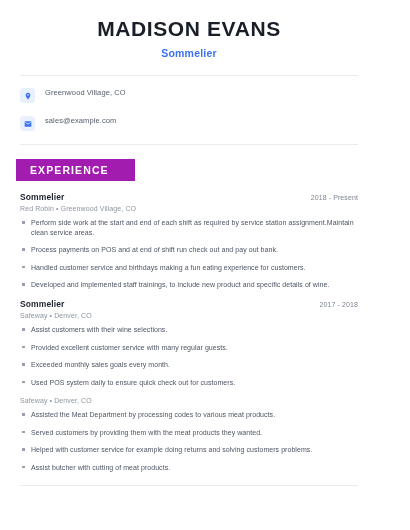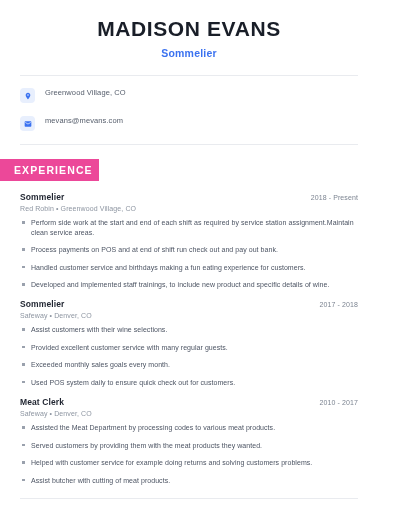--- a/index.html
+++ b/index.html
@@ -77,27 +77,27 @@
   .contact-text {
     font-size: 7.5px;
     color: #555d6b;
     margin-left: 10px;
     letter-spacing: 0.1px;
   }
 
   
   .section-badge {
     display: inline-block;
-    background: #ec4899;
+    background: #a21caf;
     color: #ffffff;
     font-size: 10.5px;
     font-weight: bold;
     letter-spacing: 1.1px;
-    padding: 5px 6px 5px 14px;
-    margin-left: 0;
+    padding: 5px 26px 5px 14px;
+    margin-left: 16px;
   }
   .badge-wrap { padding-left: 0; }
 
   
   .experience {
     padding: 0 20px 0 20px;
   }
   .job { margin-top: 10px; }
   .job:first-child { margin-top: 11px; }
   .job-head {
@@ -171,21 +171,21 @@
       <span class="contact-text">Greenwood Village, CO</span>
     </div>
 
 
     <div class="contact-row">
       <span class="contact-icon">
         <svg width="8" height="8" viewBox="0 0 24 24" fill="#3b72f0">
           <path d="M20 4H4a2 2 0 00-2 2v12a2 2 0 002 2h16a2 2 0 002-2V6a2 2 0 00-2-2zm0 4.2l-8 5-8-5V6l8 5 8-5v2.2z"></path>
         </svg>
       </span>
-      <span class="contact-text">mevans@mevans.com</span>
+      <span class="contact-text">sales@example.com</span>
     </div>
 
   </div>
 
   <div class="divider" style="margin-top:8px;"></div>
 
   <div class="badge-wrap" style="margin-top:14px;">
     <span class="section-badge">EXPERIENCE</span>
   </div>
 
@@ -213,24 +213,20 @@
       <div class="job-company">Safeway • Denver, CO</div>
       <ul class="bullets">
         <li>Assist customers with their wine selections.</li>
         <li>Provided excellent customer service with many regular guests.</li>
         <li>Exceeded monthly sales goals every month.</li>
         <li>Used POS system daily to ensure quick check out for customers.</li>
       </ul>
     </div>
 
     <div class="job">
-      <div class="job-head">
-        <span class="job-role">Meat Clerk</span>
-        <span class="job-dates">2010 - 2017</span>
-      </div>
       <div class="job-company">Safeway • Denver, CO</div>
       <ul class="bullets">
         <li>Assisted the Meat Department by processing codes to various meat products.</li>
         <li>Served customers by providing them with the meat products they wanted.</li>
         <li>Helped with customer service for example doing returns and solving customers problems.</li>
         <li>Assist butcher with cutting of meat products.</li>
       </ul>
     </div>
 
   </div>

